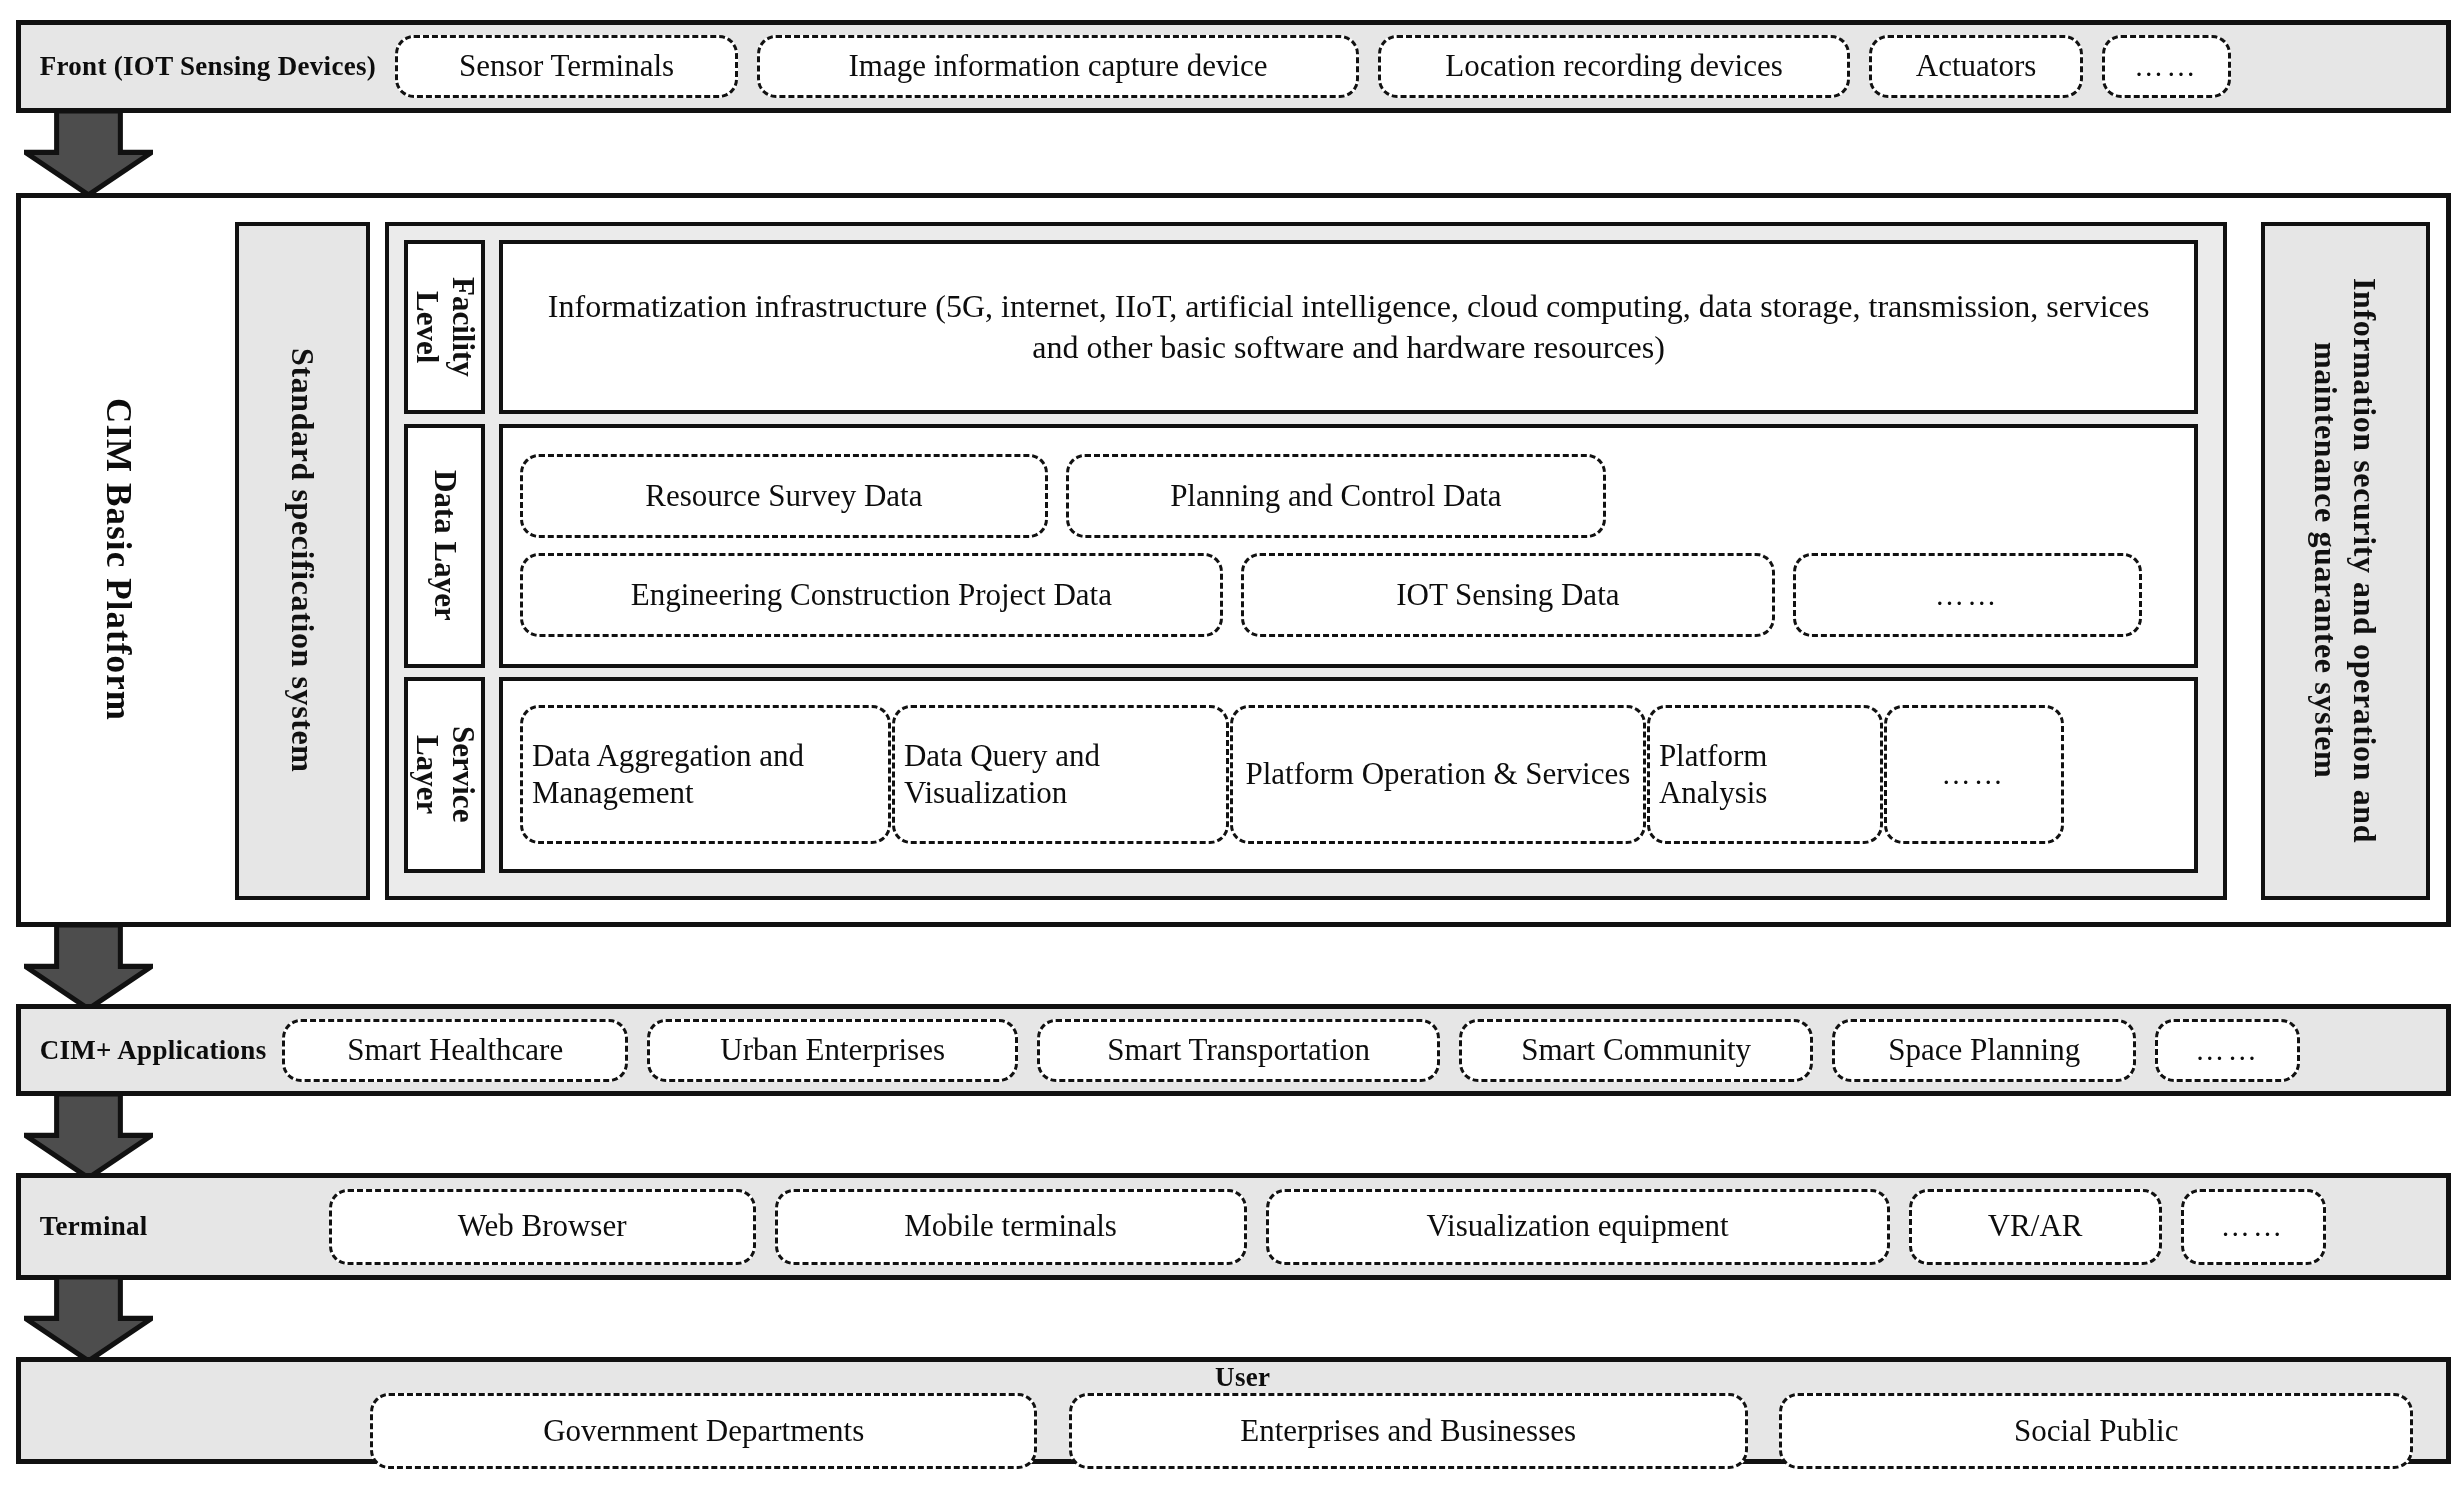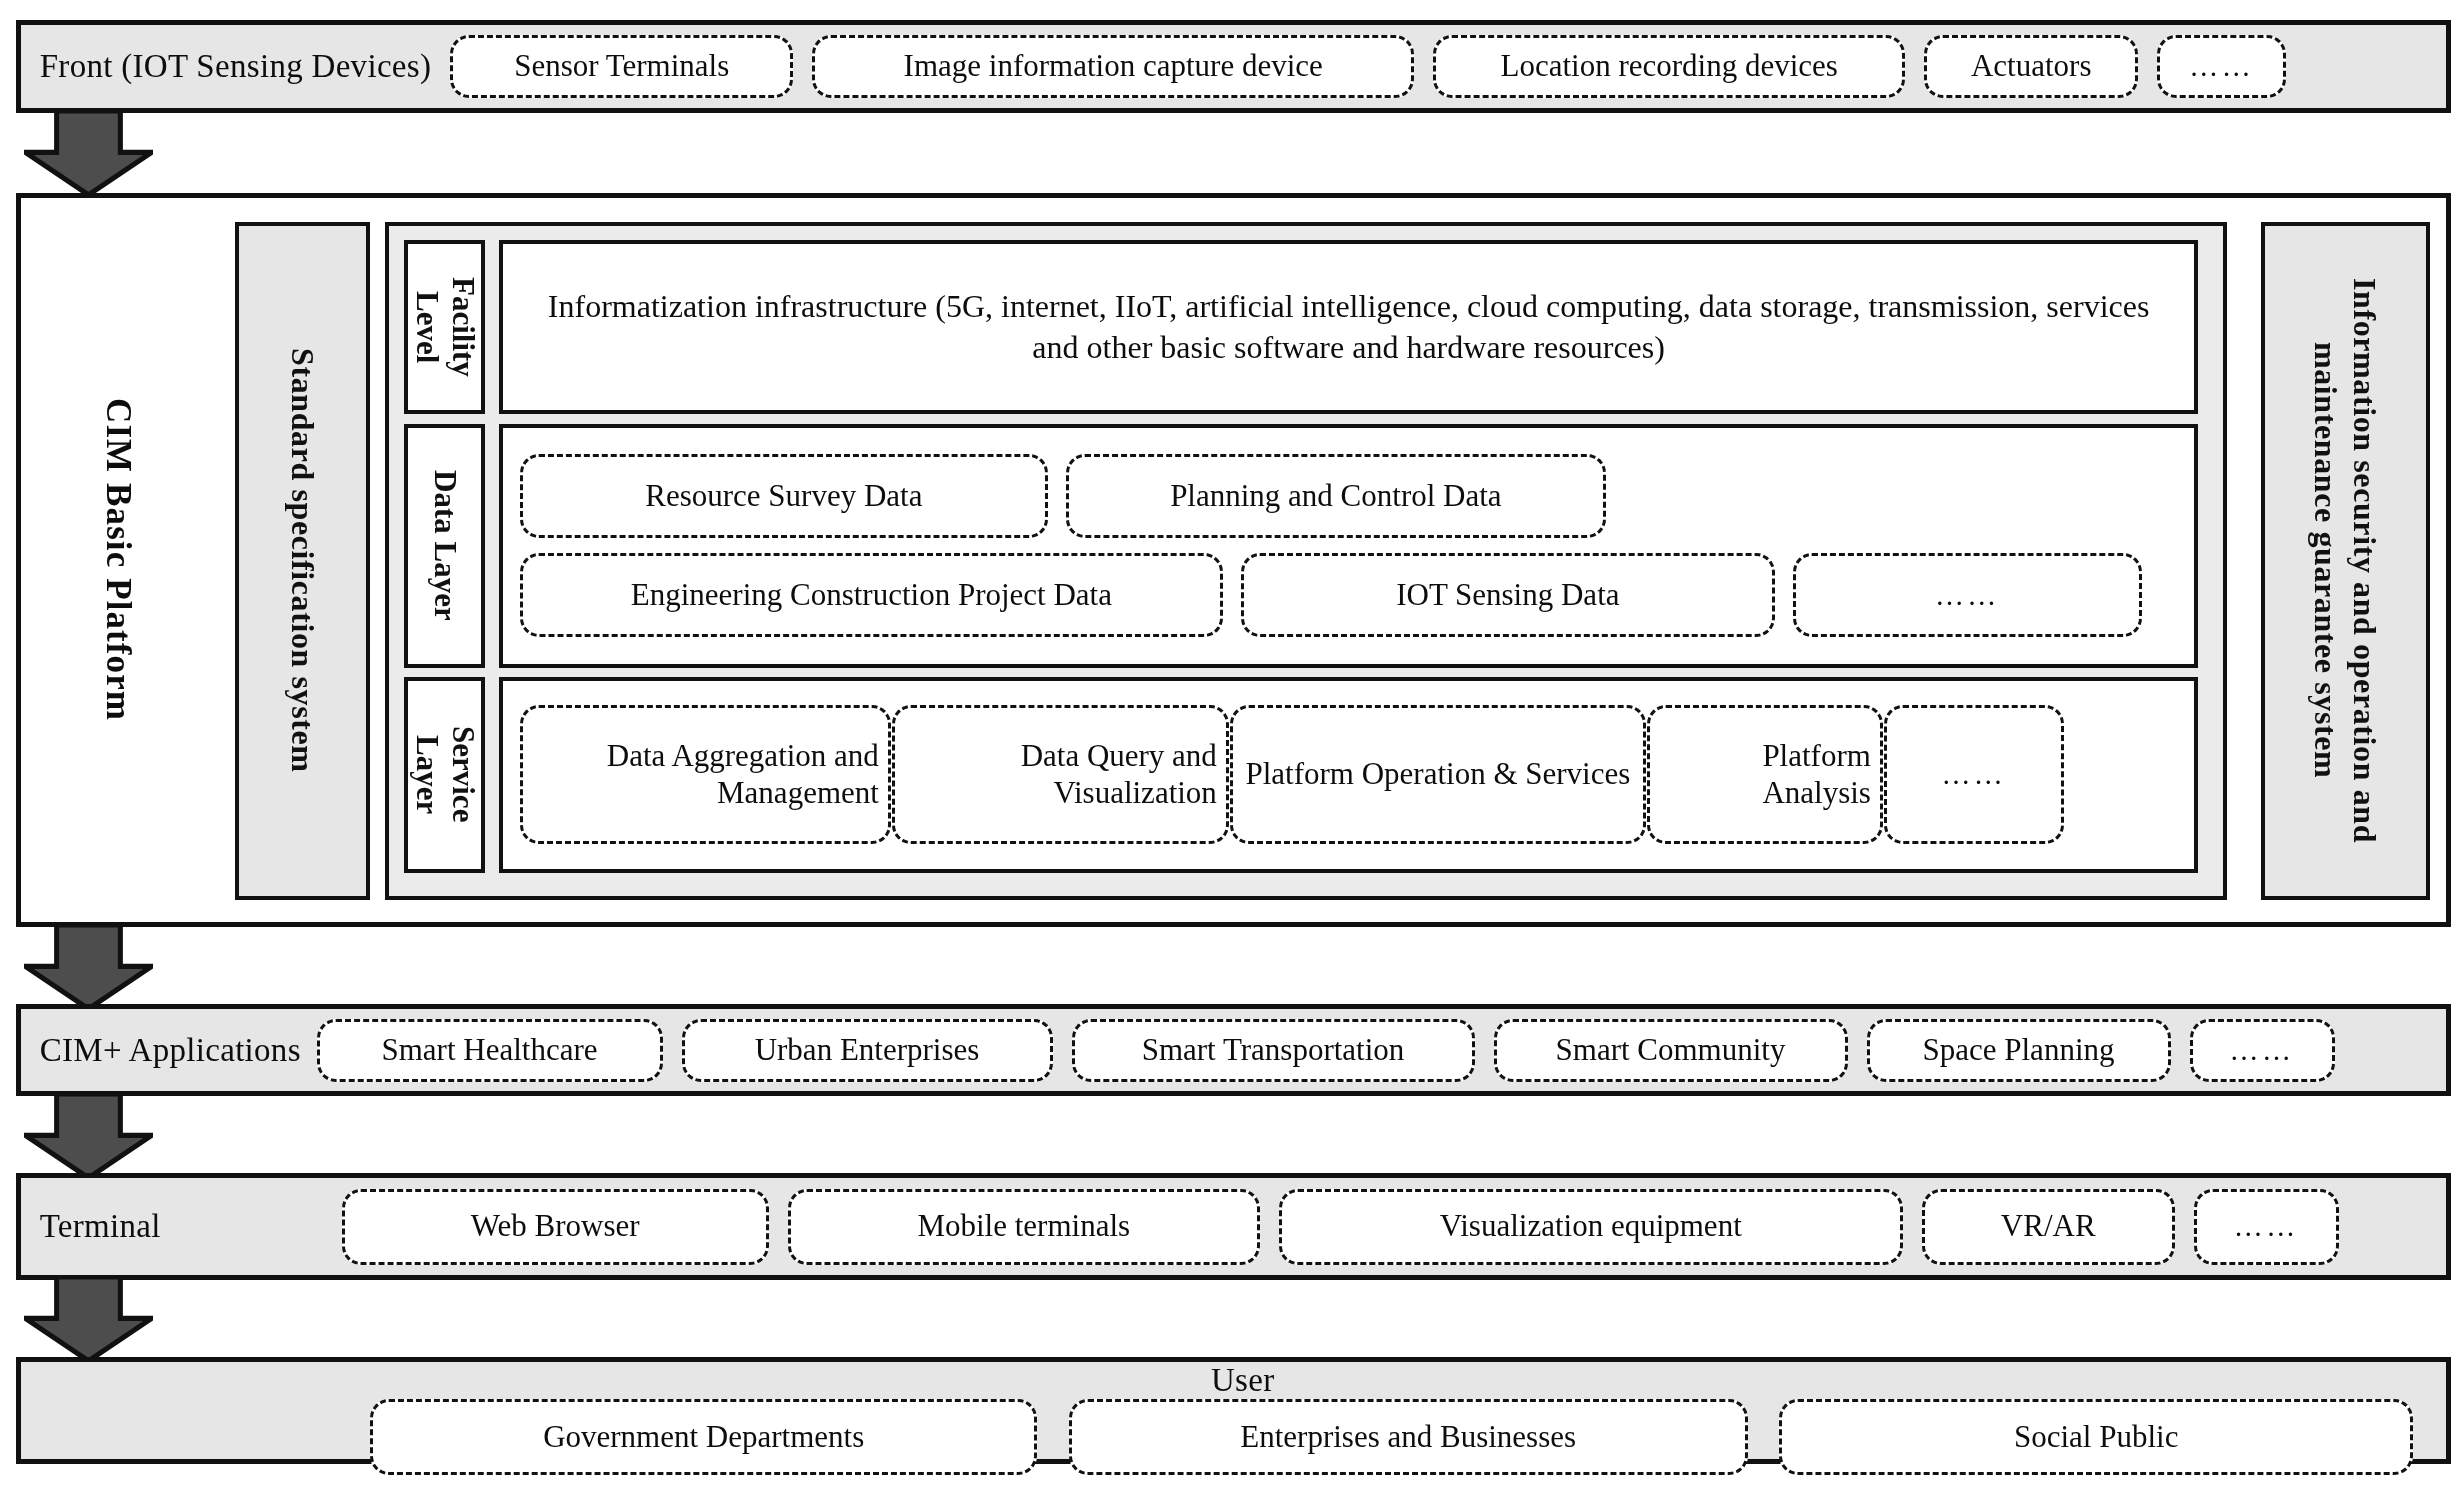--- a/index.html
+++ b/index.html
@@ -13,41 +13,41 @@
 
   
   .band{
     position:absolute;
     background:#e6e6e6;
     border:5px solid #111111;
     box-sizing:border-box;
     display:flex;align-items:center;
   }
   .band-title{
-    font-weight:normal;
-    font-size:33px;
+    font-weight:bold;
+    font-size:27px;
     letter-spacing:0.3px;
     white-space:nowrap;
     color:#0d0d0d;
     flex:0 0 auto;
   }
   .band-items{
     display:flex;align-items:center;
     flex:1 1 auto;
     height:100%;
   }
 
   
   .chip{
     background:#ffffff;
     border:3.9px dashed #111111;
     border-radius:19px;
     box-sizing:border-box;
     display:flex;align-items:center;justify-content:center;
-    text-align:right;
+    text-align:left;
     font-size:31px;
     line-height:1.18;
     color:#0d0d0d;
     padding:0 9px;
   }
   .chip.ellipsis{letter-spacing:3.4px;font-size:29px;}
 
   
   .arrow{position:absolute;}
   .arrow svg{display:block;}

